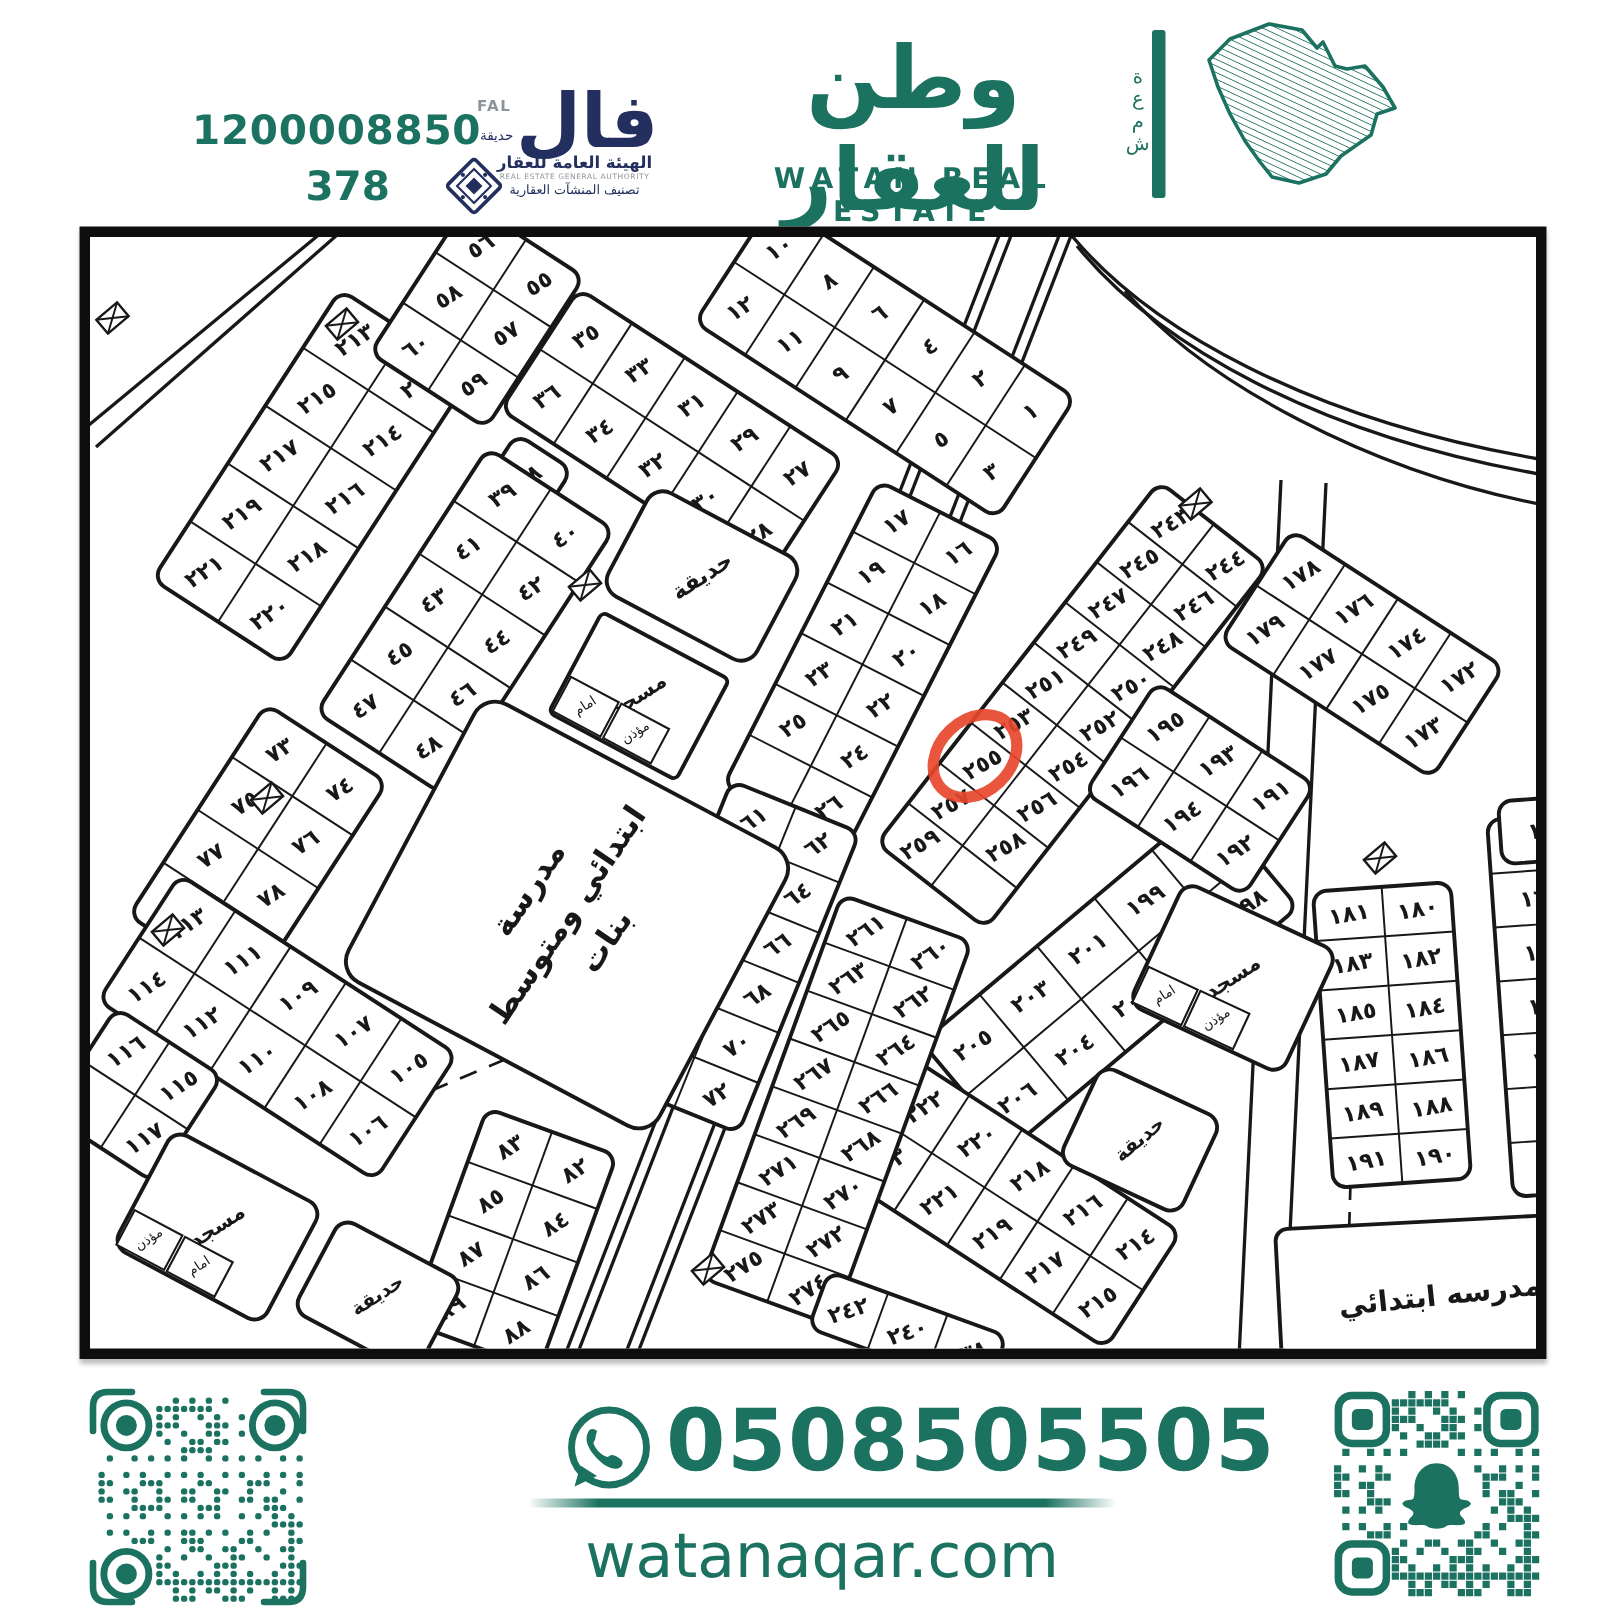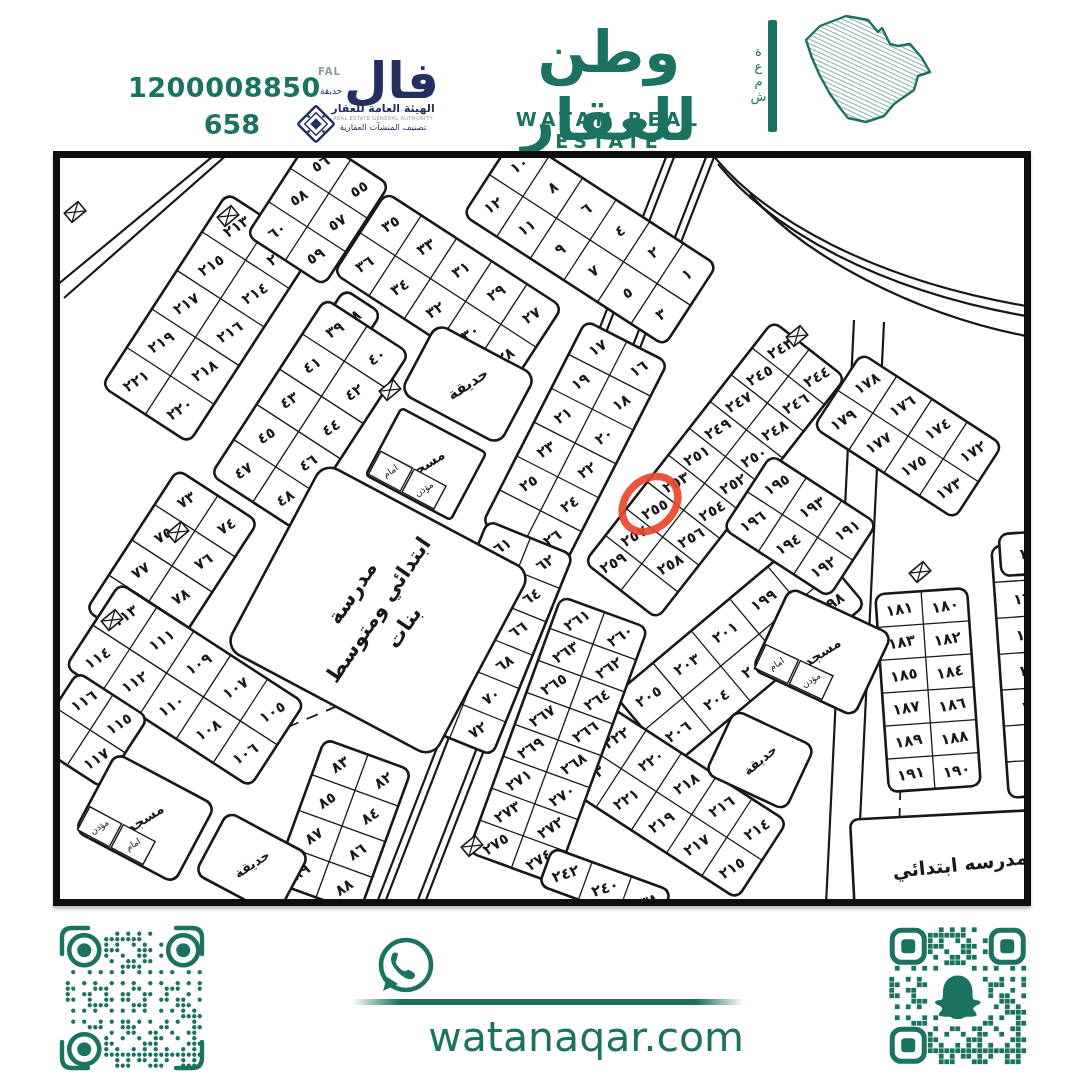--- a/index.html
+++ b/index.html
@@ -25,34 +25,34 @@
   .brand-bar{left:768px;top:20px;width:9px;height:112px;background:var(--green);border-radius:2px;}
   
   .map-frame{left:53px;top:151px;width:964px;height:741px;border:7px solid #0e0e0e;background:#fff;
              box-shadow:0 3px 3px rgba(0,0,0,.25);}
   .map-frame svg{display:block;}
   
   .qr{background:#fff;}
   .phone{left:444px;top:928px;width:300px;font-size:57px;font-weight:600;color:var(--green);letter-spacing:1px;}
   .divider{left:352px;top:999px;width:392px;height:6px;border-radius:3px;
            background:linear-gradient(90deg,rgba(28,114,96,0) 0%,var(--green) 12%,var(--green) 88%,rgba(28,114,96,0) 100%);}
-  .website{left:352px;top:1013px;width:392px;text-align:right;font-size:41px;font-weight:500;color:var(--green);}
+  .website{left:352px;top:1013px;width:392px;text-align:center;font-size:41px;font-weight:500;color:var(--green);}
 </style>
 </head>
 <body>
 
 <div class="page">
 
   <div class="abs lic-num">1200008850</div>
   <div class="abs fal">
     <span class="fal-en">FAL</span>
     <span class="fal-ar">فال</span>
     <span class="fal-sub">حديقة</span>
   </div>
-  <div class="abs cls-num">658</div>
+  <div class="abs cls-num">378</div>
   <div class="abs auth">
     <svg width="40" height="44" viewBox="0 0 40 44">
       <g transform="translate(20,22) rotate(45)" fill="none" stroke="#232f5e">
         <rect x="-13" y="-13" width="26" height="26" rx="2" stroke-width="2.4"></rect>
         <rect x="-8" y="-8" width="16" height="16" stroke-width="1.4"></rect>
         <rect x="-4" y="-4" width="8" height="8" fill="#232f5e" stroke="none"></rect>
         <circle cx="0" cy="-10.5" r="1.4" fill="#232f5e" stroke="none"></circle>
         <circle cx="0" cy="10.5" r="1.4" fill="#232f5e" stroke="none"></circle>
         <circle cx="-10.5" cy="0" r="1.4" fill="#232f5e" stroke="none"></circle>
         <circle cx="10.5" cy="0" r="1.4" fill="#232f5e" stroke="none"></circle>
@@ -772,20 +772,21 @@
       <path d="M 144,118 L 144,134 Q 144,144 134,144 L 118,144" fill="none" stroke="#1c7260" stroke-width="4.4" stroke-linecap="round"></path>
       <path d="M 30,144 L 14,144 Q 4,144 4,134 L 4,118" fill="none" stroke="#1c7260" stroke-width="4.4" stroke-linecap="round"></path>
     </svg>
 
   <svg class="abs" style="left:374px;top:934px;" width="64" height="64" viewBox="0 0 64 64">
     <circle cx="32" cy="31" r="25" fill="none" stroke="#1c7260" stroke-width="4.6"></circle>
     <path d="M 9,57 L 13,43 L 24,50 Z" fill="#1c7260"></path>
     <path d="M 24,20 C 22,18 19,18 18,21 C 16,25 17,30 22,36 C 27,42 33,46 38,45 C 41,44 42,41 40,39
              C 39,38 36,36 34,36 C 32,36 32,38 30,37 C 27,36 23,32 22,29 C 21,27 23,27 23,24 Z" fill="#1c7260"></path>
   </svg>
+  <div class="abs phone">0508505505</div>
   <div class="abs divider"></div>
   <div class="abs website">watanaqar.com</div>
 
   <svg class="abs qr" style="left:882px;top:920px;" id="qr-right" width="152" height="152" viewBox="0 0 152 152">
       <rect x="56.85" y="7.35" width="4.8" height="4.8" fill="#1c7260"></rect>
       <rect x="67.85" y="7.35" width="4.8" height="4.8" fill="#1c7260"></rect>
       <rect x="78.85" y="7.35" width="4.8" height="4.8" fill="#1c7260"></rect>
       <rect x="89.85" y="7.35" width="4.8" height="4.8" fill="#1c7260"></rect>
       <rect x="45.85" y="12.85" width="4.8" height="4.8" fill="#1c7260"></rect>
       <rect x="51.35" y="12.85" width="4.8" height="4.8" fill="#1c7260"></rect>

